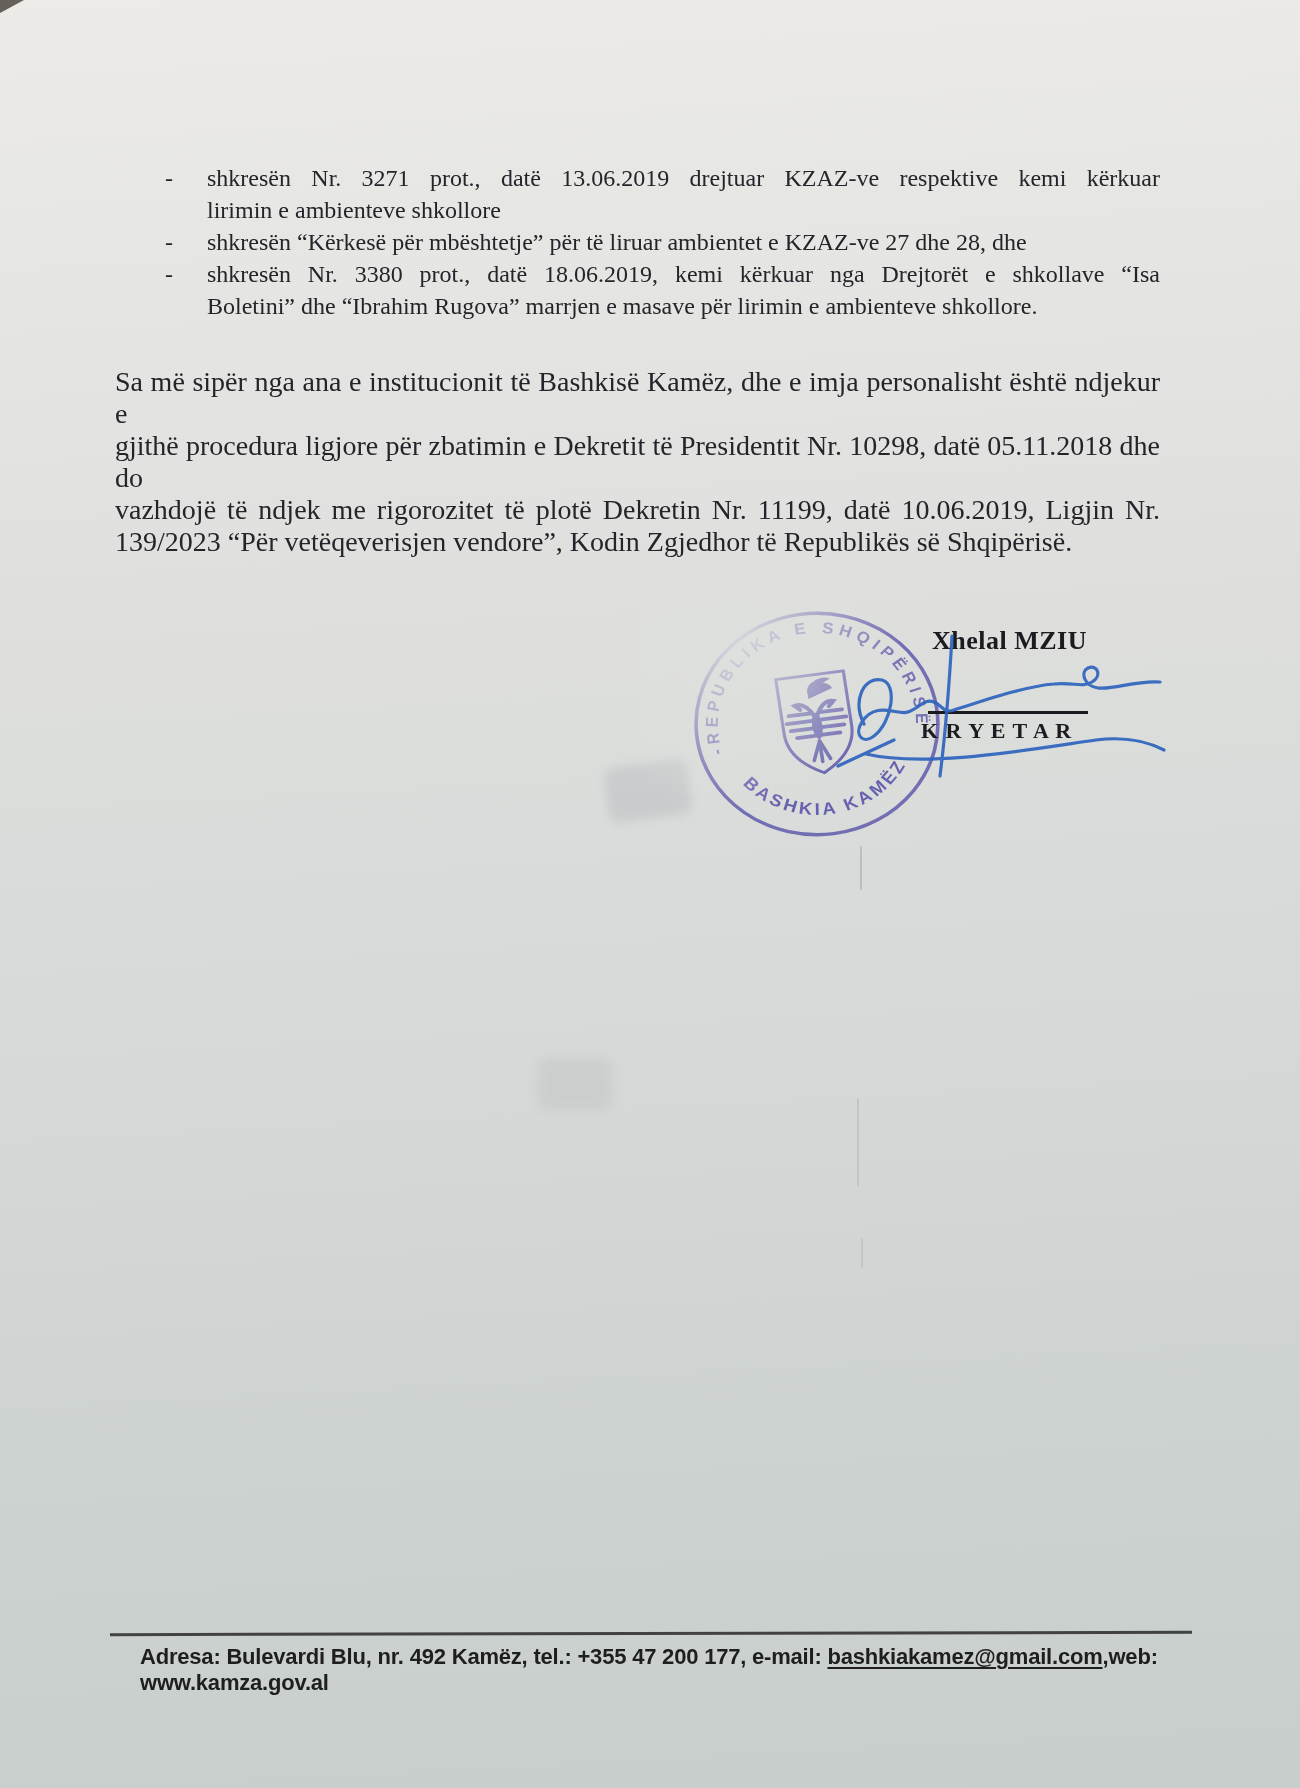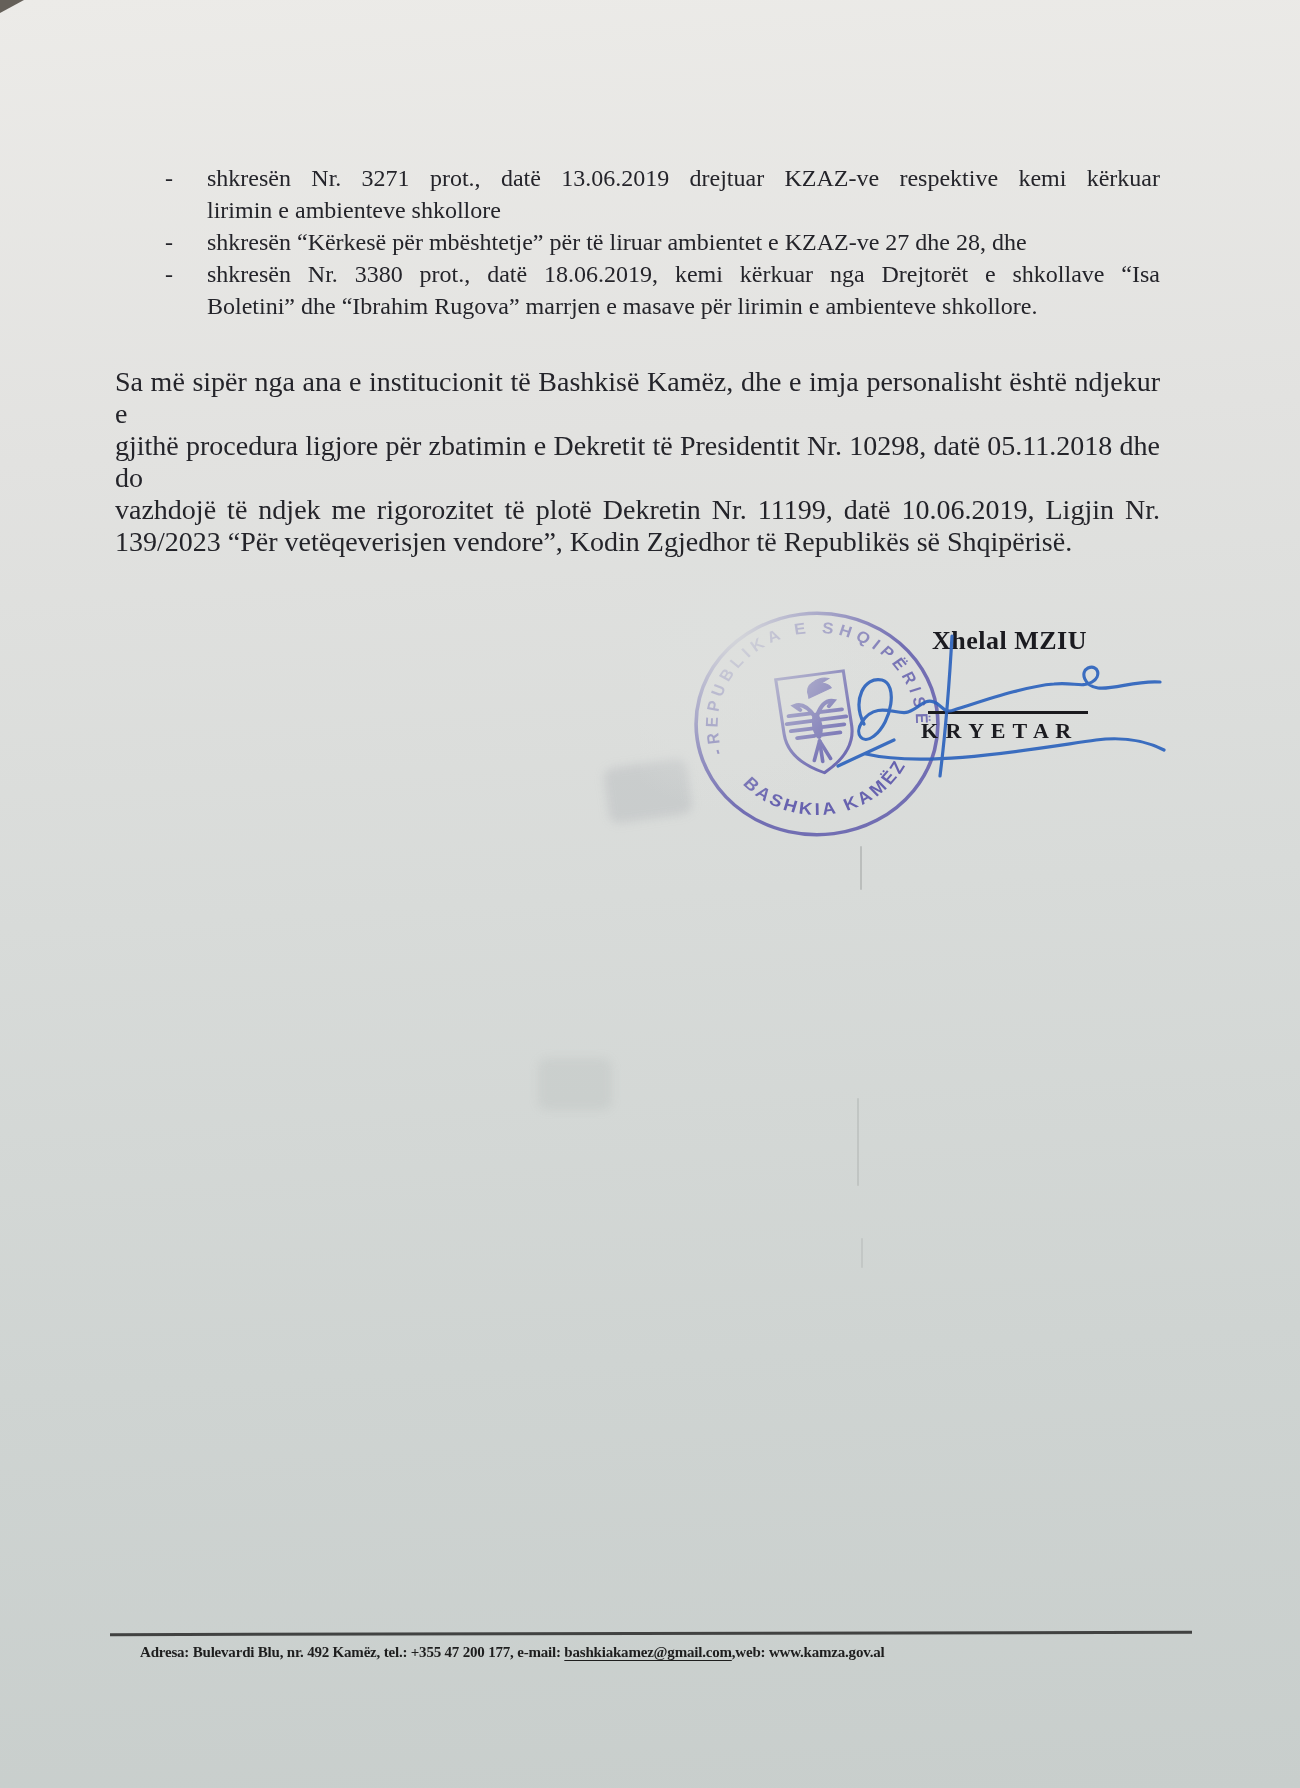--- a/index.html
+++ b/index.html
@@ -35,22 +35,22 @@
   .fold.f1{left:860px;top:846px;height:44px;}
   .fold.f2{left:857px;top:1098px;height:88px;opacity:.65;}
   .fold.f3{left:861px;top:1238px;height:30px;opacity:.5;}
   .smudge{position:absolute;filter:blur(5px);border-radius:10px;}
   .smudge.s1{left:606px;top:763px;width:84px;height:56px;background:rgba(135,142,150,.20);transform:rotate(-8deg);}
   .smudge.s2{left:538px;top:1058px;width:74px;height:52px;background:rgba(140,148,145,.13);}
   
   .footer-rule{position:absolute;left:110px;top:1632px;width:1082px;height:2.5px;
                background:#2e2e2e;opacity:.88;transform:rotate(-.12deg);}
   .footer{position:absolute;left:140px;top:1644px;width:1100px;
-          font-family:Liberation Serif, serif;
-          font-size:15px;font-weight:700;color:#1e1e1e;letter-spacing:-.2px;}
+          font-family:Liberation Sans, sans-serif;
+          font-size:22px;font-weight:700;color:#1e1e1e;letter-spacing:-.2px;}
   .footer .email{text-decoration:underline;text-underline-offset:3px;}
 </style>
 </head>
 <body>
 
 <div class="page">
 
   <div class="corner"></div>
 
   <div class="bullets">

